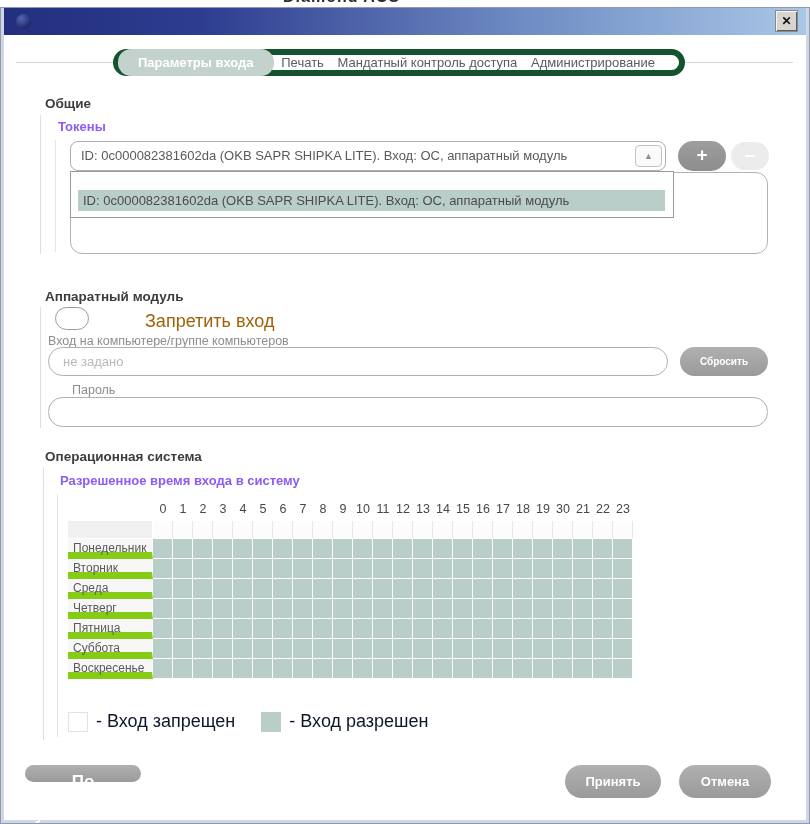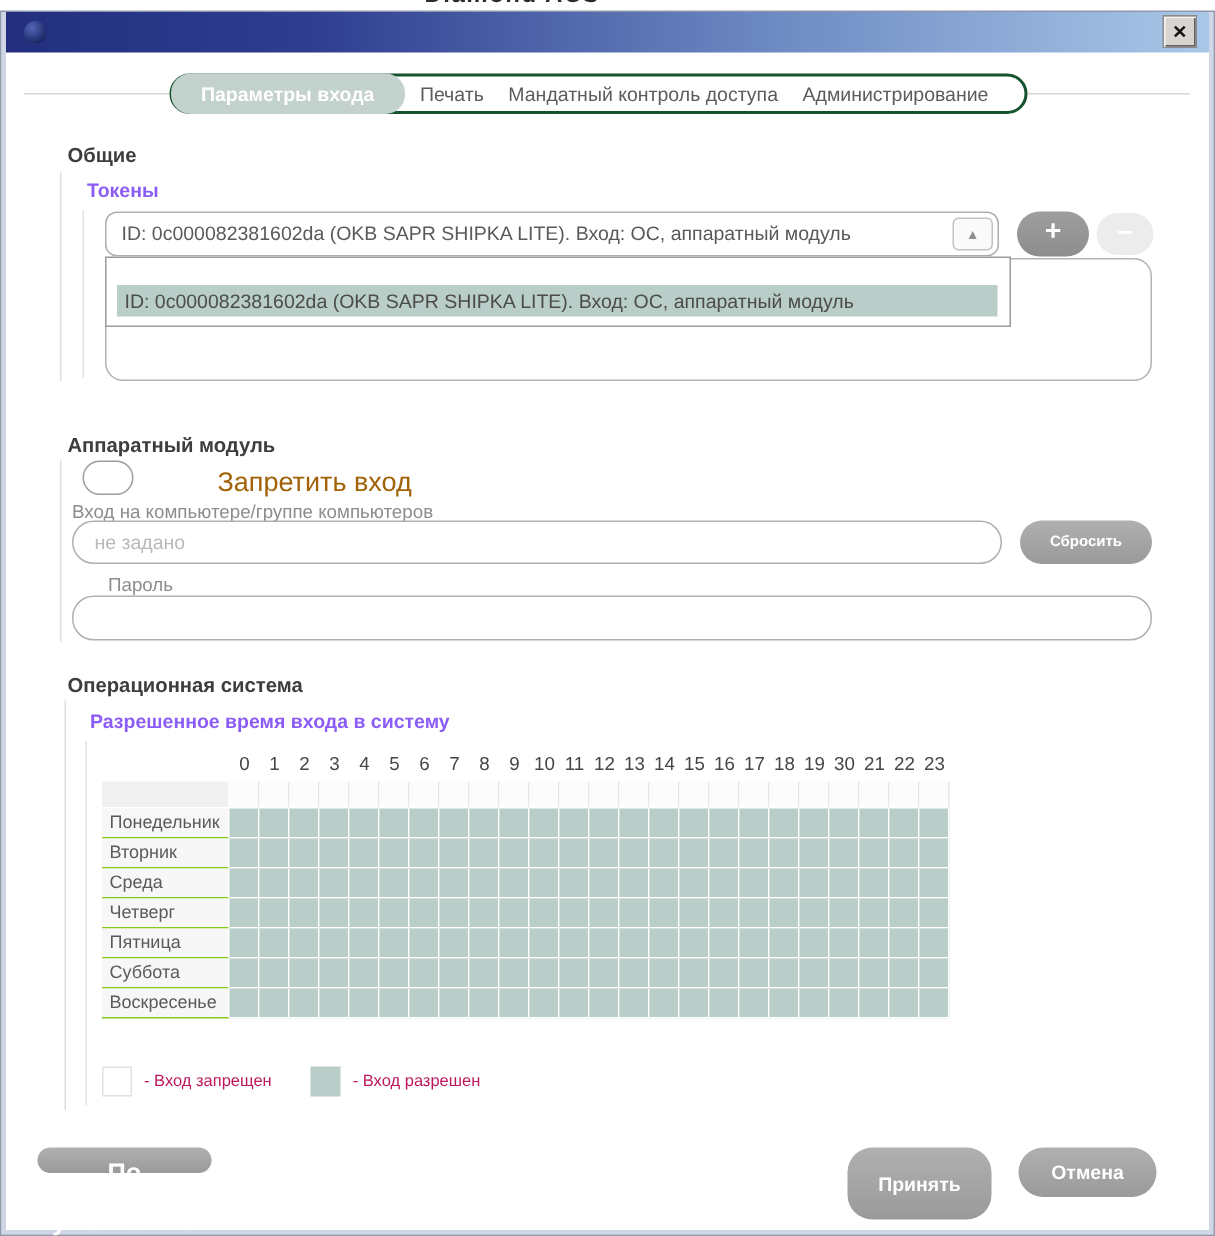--- a/index.html
+++ b/index.html
@@ -25,21 +25,21 @@
   .close-btn { position:absolute; right:9px; top:3px; width:21px; height:20px;
                background:#d8d5d0; border:none; box-shadow: inset 1px 1px 0 #f7f6f4, inset -1px -1px 0 #5f5f5f, 0 0 0 1px #8a8a8a;
                font-family:"Liberation Sans", sans-serif; font-size:12px; font-weight:bold; color:#111;
                line-height:18px; text-align:center; cursor:pointer; }
 
   
   .tab-line { top:62px; height:1px; background:#d6d6d6; }
   .tab-line.left  { left:16px;  width:97px; }
   .tab-line.right { left:685px; width:108px; }
   .tab-bar { left:113px; top:49px; width:572px; height:27px; background:#fff;
-             border:2px solid #14532d; border-radius:15px;
+             border:6px solid #14532d; border-radius:15px;
              display:flex; align-items:center; justify-content:space-between; padding-right:18px;
              font-size:13px; color:#5c5c5c; }
   .tab { white-space:nowrap; cursor:pointer; padding:0 6px; }
   .tab.active { background:#c3d2cd; color:#ffffff; font-weight:bold; border-radius:13px;
                 height:27px; line-height:27px; padding:0 20px; margin-left:-1px; }
 
   
   .sec-h { font-size:13.5px; font-weight:bold; color:#3d3d3d; white-space:nowrap; }
   .sub-h { font-size:13px; font-weight:bold; color:#8b5cf6; white-space:nowrap; }
   .vline { width:1px; background:#dedede; }
@@ -80,33 +80,33 @@
 
   
   .hours-row { left:153px; top:502px; display:flex; }
   .hour-label { width:20px; text-align:center; font-size:12.5px; color:#474747; }
   .schedule-grid { left:68px; top:521px; display:grid;
                    grid-template-columns:85px repeat(24,20px);
                    grid-template-rows:18px repeat(7,20px); background:#fff; }
   .sg-corner  { background:#f0f0f0; border-right:1px solid #fff; border-bottom:1px solid #fff; }
   .sg-hdrcell { background:#fcfcfc; border-right:1px solid #e7e7e7; border-bottom:1px solid #fff; }
   .sg-day { background:#f7f7f7; color:#5a5a5a; font-size:12px; line-height:19px; padding-left:5px;
-            border-bottom:1px solid #84cc16; border-right:1px solid #fff; white-space:nowrap; }
+            border-bottom:7px solid #84cc16; border-right:1px solid #fff; white-space:nowrap; }
   .sg-cell { border-right:1px solid #fff; border-bottom:1px solid #fff; cursor:pointer; }
   .sg-cell.allowed { background:#b9cdc9; }
 
   .legend-row { left:68px; top:711px; display:flex; align-items:center; }
   .legend-swatch { width:20px; height:20px; margin-right:8px; }
   .legend-swatch.denied  { background:#fff; border:1px solid #e2e2e2; }
   .legend-swatch.allowed { background:#b9cdc9; }
-  .legend-label { font-size:11px; color:#be185d; margin-right:26px; white-space:nowrap; }
+  .legend-label { font-size:18px; color:#0f172a; margin-right:26px; white-space:nowrap; }
 
   
   .btn-default { left:25px;  top:765px; width:116px; height:17px; border-radius:16.5px; font-size:17px; }
-  .btn-accept  { left:565px; top:765px; width:96px;  height:48px; border-radius:16.5px; font-size:13px; }
+  .btn-accept  { left:565px; top:765px; width:96px;  height:33px; border-radius:16.5px; font-size:13px; }
   .btn-cancel  { left:679px; top:765px; width:92px;  height:33px; border-radius:16.5px; font-size:13px; }
   .footer-btn { position:absolute; line-height:33px; }
 </style>
 </head>
 <body>
 
 <div class="abs top-strip">
   <span>Diamond ACS</span>
 </div>
 

